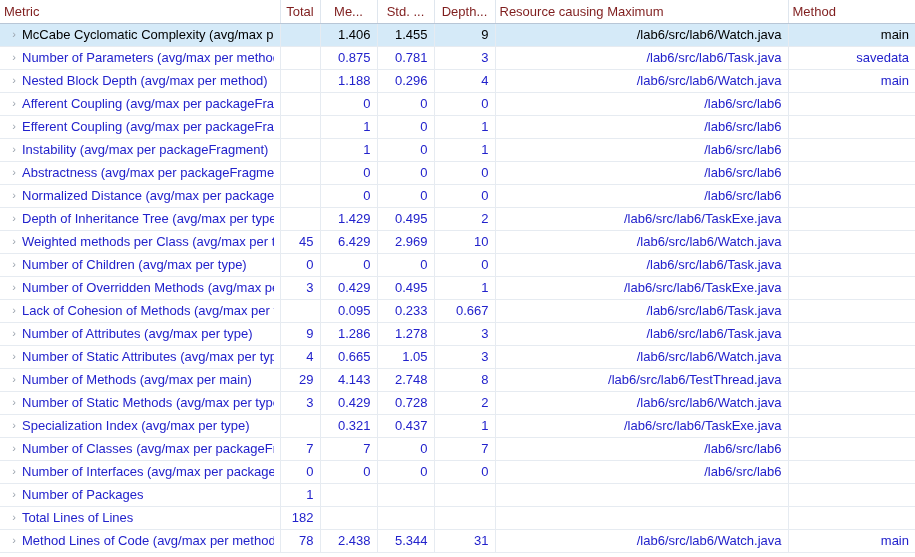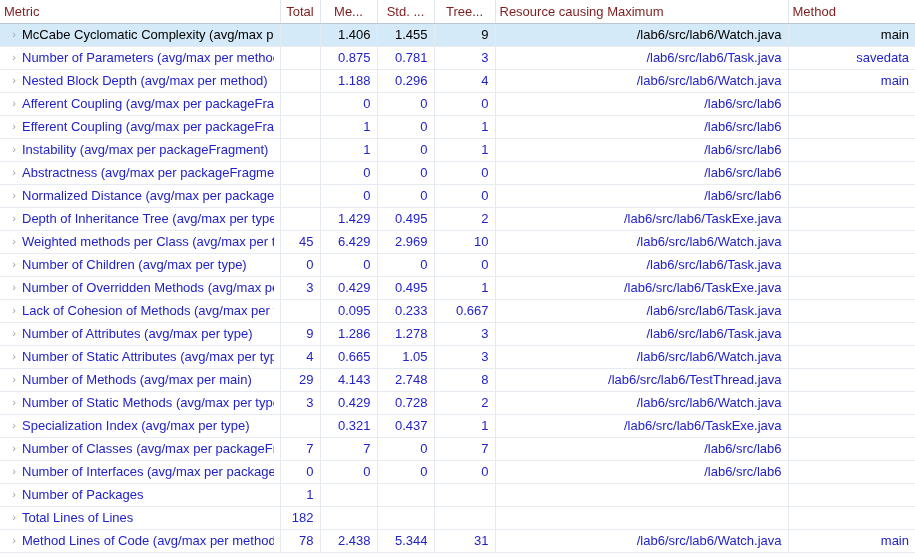--- a/index.html
+++ b/index.html
@@ -111,21 +111,21 @@
     <col class="c-max">
       <col class="c-resource">
       <col class="c-method">
   </colgroup>
   <thead>
     <tr>
       <th>Metric</th>
       <th class="num">Total</th>
       <th class="num">Me...</th>
       <th class="num">Std. ...</th>
-      <th class="num">Tree...</th>
+      <th class="num">Depth...</th>
       <th>Resource causing Maximum</th>
       <th>Method</th>
     </tr>
   </thead>
   <tbody id="table-body">
       <tr class="selected">
         <td>
           <div class="metric-cell">
             <span class="chevron">›</span>
             <span class="metric-label">McCabe Cyclomatic Complexity (avg/max per method)</span>

